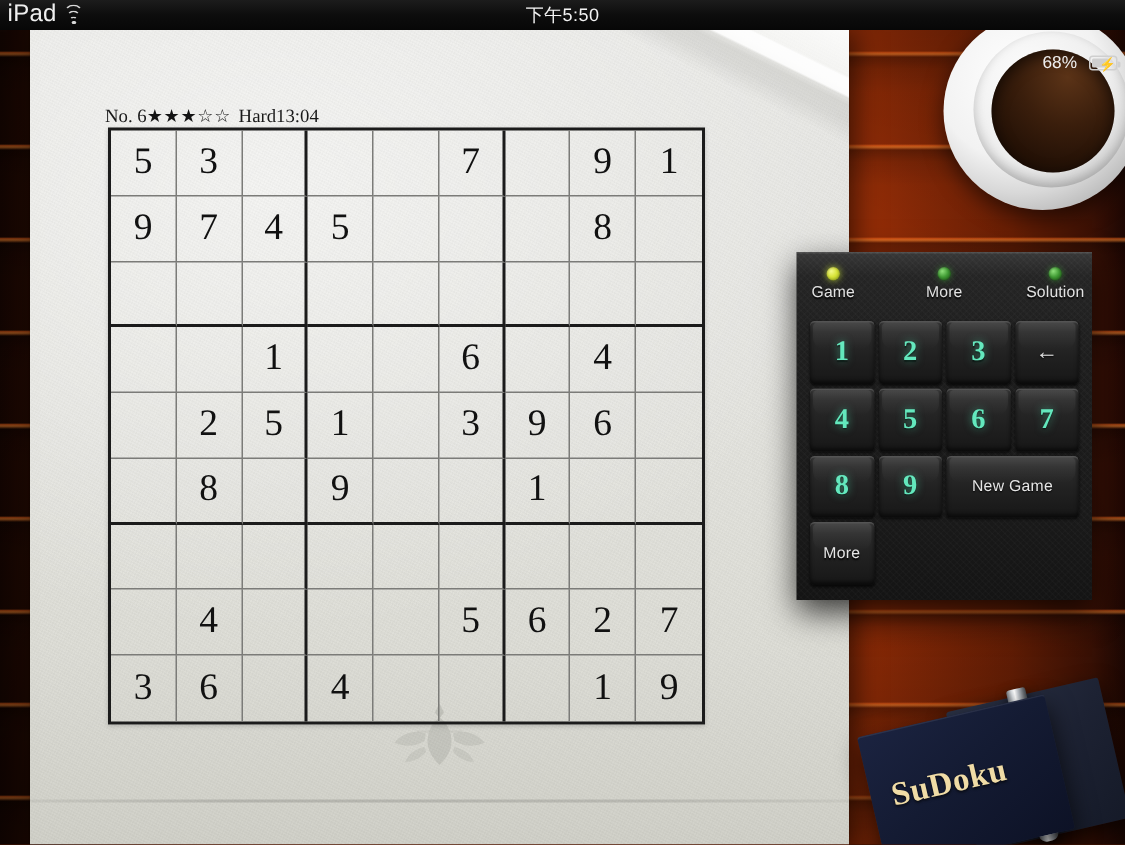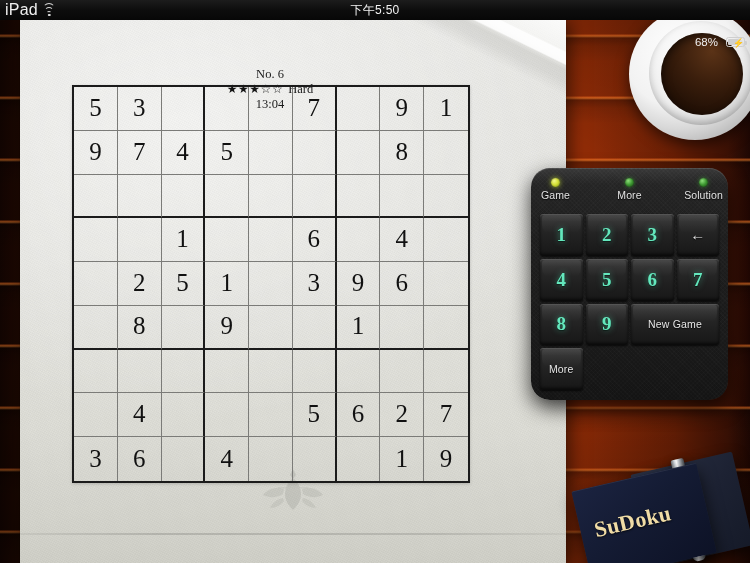--- a/index.html
+++ b/index.html
@@ -181,21 +181,21 @@
     opacity: 0.20;
     color: #6d7068;
     pointer-events: none;
   }
 
   
   #puzzle-header {
     position: absolute; left: 50px; top: 50px; width: 400px; height: 20px;
     display: flex; align-items: center; 
     font-family: "Liberation Serif", serif;
-    font-size: 12.5px; color: #191919; flex-direction: column;
+    font-size: 12.5px; color: #191919;
   }
   #difficulty-wrap { display: flex; align-items: center; gap: 5px; }
   #stars { letter-spacing: 0.5px; font-size: 12px; color: #141414; }
   #difficulty-label { font-size: 12.5px; }
 
   
   #grid {
     position: absolute; left: 52px; top: 68px;
     width: 398px; height: 398px;
     border: 2.5px solid #1b1b1b;
@@ -220,21 +220,21 @@
   }
   .cell.c3, .cell.c6 { border-right: 2px solid #1b1b1b; }
   .cell.c9 { border-right: none; }
   .cell.r3, .cell.r6 { border-bottom: 2px solid #1b1b1b; }
   .cell.r9 { border-bottom: none; }
 
   
   #keypad {
     position: absolute; left: 531px; top: 168px;
     width: 197px; height: 232px;
-    border-radius: 19px;
+    border-radius: 0;
     background:
       linear-gradient(to bottom, #3a3a3a 0%, #262626 7%, #1f1f1f 30%, #1b1b1b 70%, #141414 100%);
     box-shadow: 0 8px 20px rgba(0,0,0,0.75), inset 0 1px 0 rgba(255,255,255,0.12);
     z-index: 40;
     overflow: hidden;
   }
   #keypad::before {
     content: ""; position: absolute; inset: 0;
     background-image:
       repeating-linear-gradient(45deg, rgba(255,255,255,0.016) 0 1px, rgba(0,0,0,0.02) 1px 3px),

